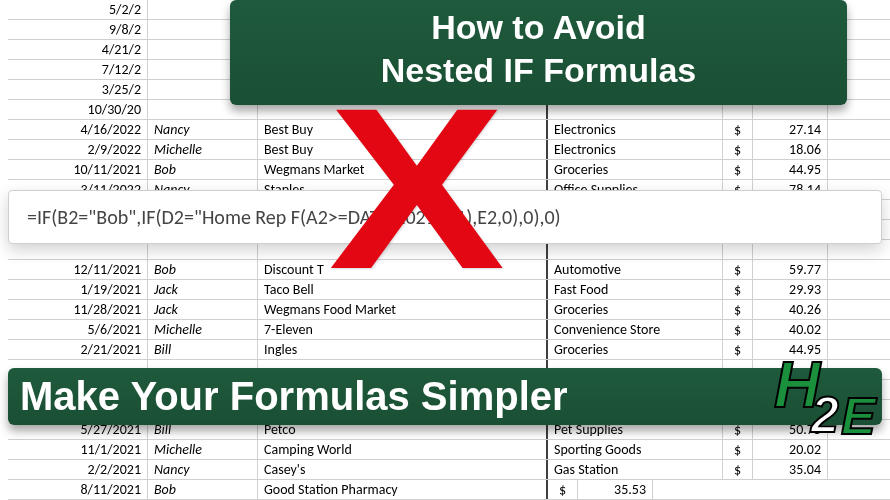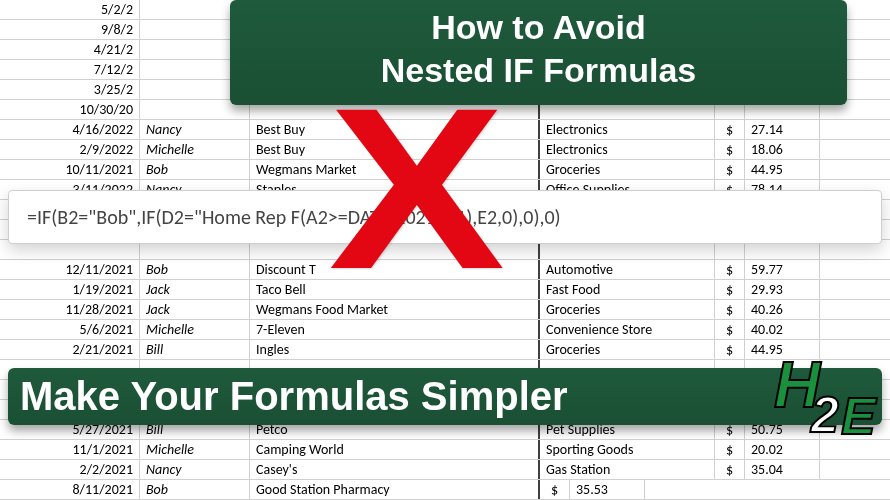--- a/index.html
+++ b/index.html
@@ -10,34 +10,35 @@
     width: 890px;
     height: 500px;
     overflow: hidden;
     position: relative;
     color: #000;
   }
   .spreadsheet {
     position: absolute;
     top: 0; left: 0; right: 0; bottom: 0;
     width: 100%;
+    padding-left: 8px;
   }
   .row {
     display: flex;
     height: 20px;
     line-height: 20px;
     border-bottom: 1px solid #d0d0d0;
   }
   .cell { padding: 0 6px; overflow: hidden; white-space: nowrap; }
   .c-date { width: 140px; text-align: right; border-right: 1px solid #d0d0d0; }
   .c-name { width: 110px; border-right: 1px solid #d0d0d0; font-style: italic; }
   .c-store { width: 290px; border-right: 2px solid #404040; }
   .c-cat { width: 175px; border-right: 1px solid #d0d0d0; }
   .c-cur { width: 30px; text-align: center; border-right: 1px solid #d0d0d0; }
-  .c-amt { width: 75px; border-right: 1px solid #d0d0d0; }
+  .c-amt { width: 75px; text-align: right; border-right: 1px solid #d0d0d0; }
 
   .banner {
     position: absolute;
     background: linear-gradient(#1f5a3c, #1a4f34);
     color: #fff;
     font-weight: 900;
     font-family: "Arial Black", Arial, sans-serif;
     text-align: center;
     border-radius: 6px;
     box-shadow: 0 6px 10px rgba(0,0,0,0.35);

